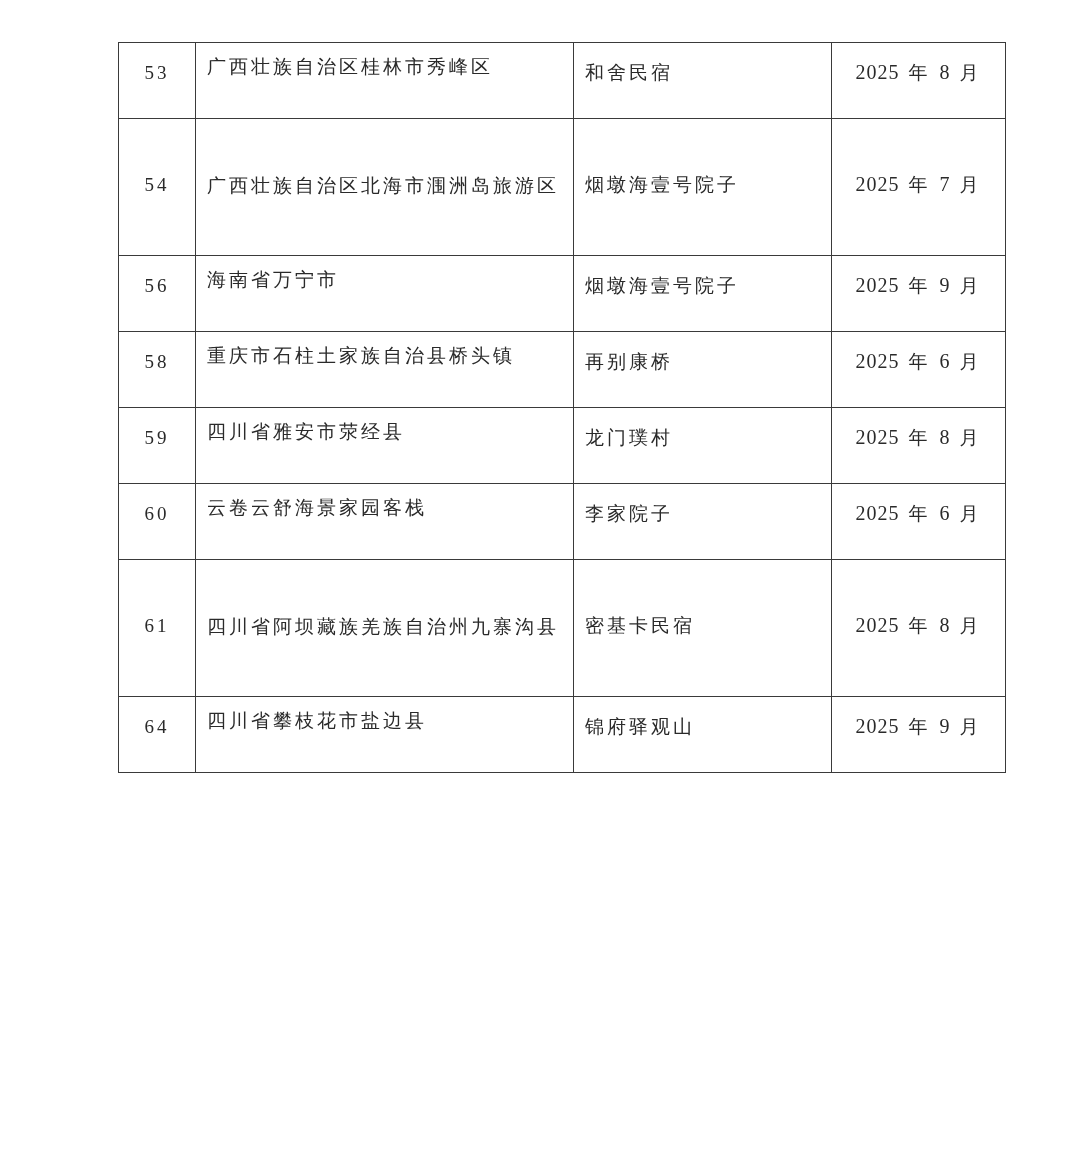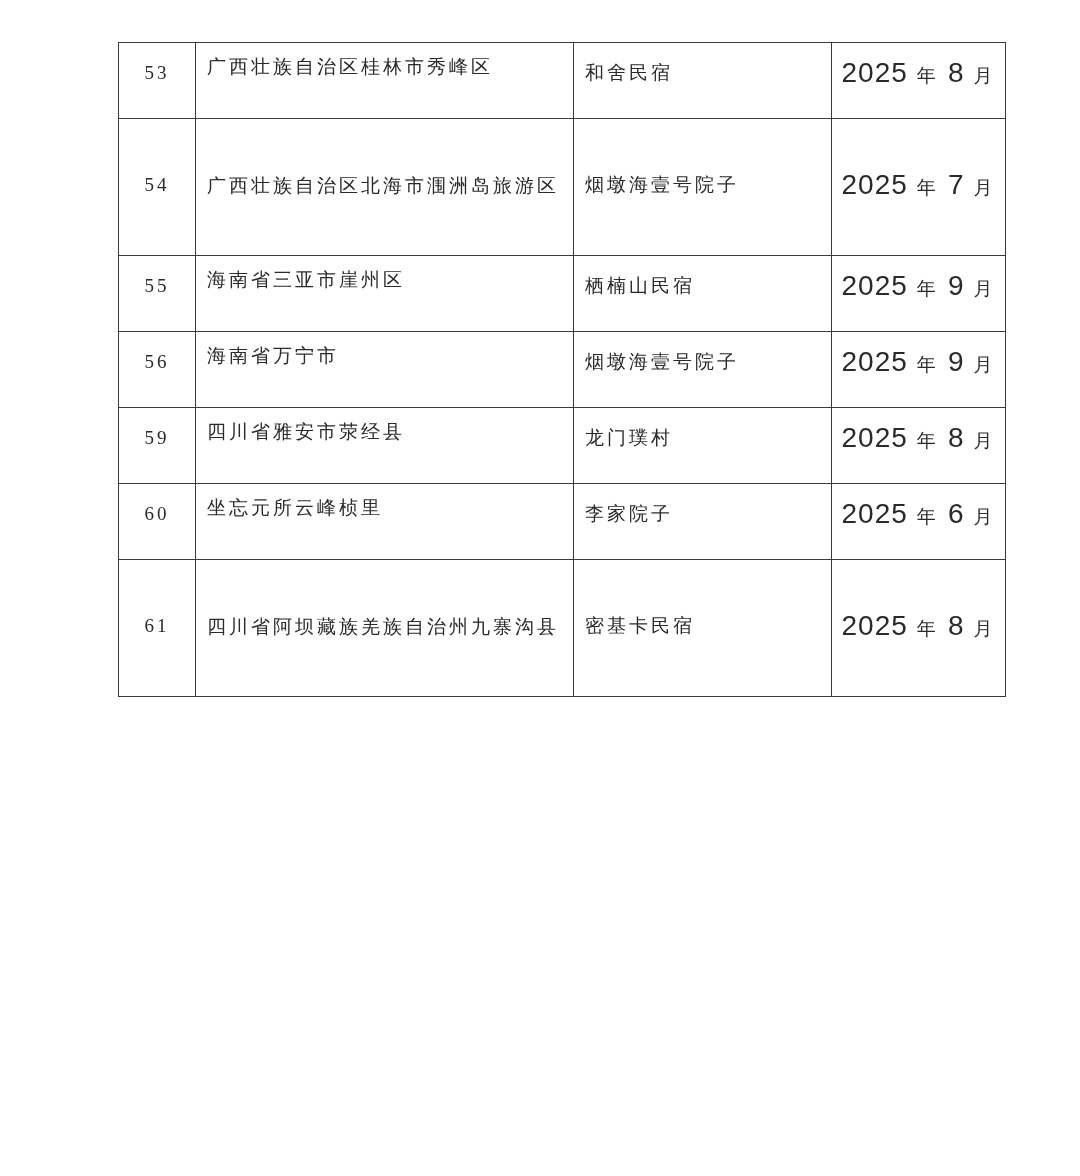--- a/index.html
+++ b/index.html
@@ -46,22 +46,22 @@
     td.c-name {
       width: 246px;
       padding-left: 11px !important;
     }
     td.c-date {
       width: 173px;
       text-align: center;
       letter-spacing: 2px;
     }
     td.c-date .num {
-      font-family: Liberation Sans, sans-serif;
-      font-size: 28px;
+      font-family: Liberation Serif, serif;
+      font-size: 20px;
       letter-spacing: 1px;
     }
     tr.r1 td { height: 75px; margin-left: 40px; }
     tr.r2 td { height: 136px; }
     .loc-inner {
       display: block;
       position: relative;
       top: -14px;
     }
     tr.r2 .loc-inner {
@@ -91,53 +91,61 @@
     </tr>
     <tr class="r2">
       <td class="c-no"><span class="cell-text">54</span></td>
       <td class="c-loc">
           <span class="loc-inner">广西壮族自治区北海市涠洲岛旅游区</span>
         </td>
       <td class="c-name"><span class="cell-text">烟墩海壹号院子</span></td>
       <td class="c-date"><span class="cell-text"><span class="num">2025</span> <span>年</span> <span class="num">7</span> <span>月</span></span></td>
     </tr>
     <tr class="r1">
-      <td class="c-no"><span class="cell-text">55</span></td>
-      <td class="c-loc">
-          <span class="loc-inner">海南省三亚市崖州区</span>
-        </td>
-      <td class="c-name"><span class="cell-text">栖楠山民宿</span></td>
-      <td class="c-date"><span class="cell-text"><span class="num">2025</span> <span>年</span> <span class="num">9</span> <span>月</span></span></td>
-    </tr>
-    <tr class="r1">
       <td class="c-no"><span class="cell-text">56</span></td>
       <td class="c-loc">
           <span class="loc-inner">海南省万宁市</span>
         </td>
       <td class="c-name"><span class="cell-text">烟墩海壹号院子</span></td>
       <td class="c-date"><span class="cell-text"><span class="num">2025</span> <span>年</span> <span class="num">9</span> <span>月</span></span></td>
+    </tr>
+    <tr class="r1">
+      <td class="c-no"><span class="cell-text">58</span></td>
+      <td class="c-loc">
+          <span class="loc-inner">重庆市石柱土家族自治县桥头镇</span>
+        </td>
+      <td class="c-name"><span class="cell-text">再别康桥</span></td>
+      <td class="c-date"><span class="cell-text"><span class="num">2025</span> <span>年</span> <span class="num">6</span> <span>月</span></span></td>
     </tr>
     <tr class="r1">
       <td class="c-no"><span class="cell-text">59</span></td>
       <td class="c-loc">
           <span class="loc-inner">四川省雅安市荥经县</span>
         </td>
       <td class="c-name"><span class="cell-text">龙门璞村</span></td>
       <td class="c-date"><span class="cell-text"><span class="num">2025</span> <span>年</span> <span class="num">8</span> <span>月</span></span></td>
     </tr>
     <tr class="r1">
       <td class="c-no"><span class="cell-text">60</span></td>
       <td class="c-loc">
-          <span class="loc-inner">坐忘元所云峰桢里</span>
+          <span class="loc-inner">云卷云舒海景家园客栈</span>
         </td>
       <td class="c-name"><span class="cell-text">李家院子</span></td>
       <td class="c-date"><span class="cell-text"><span class="num">2025</span> <span>年</span> <span class="num">6</span> <span>月</span></span></td>
     </tr>
     <tr class="r2">
       <td class="c-no"><span class="cell-text">61</span></td>
       <td class="c-loc">
           <span class="loc-inner">四川省阿坝藏族羌族自治州九寨沟县</span>
         </td>
       <td class="c-name"><span class="cell-text">密基卡民宿</span></td>
       <td class="c-date"><span class="cell-text"><span class="num">2025</span> <span>年</span> <span class="num">8</span> <span>月</span></span></td>
     </tr>
+    <tr class="r1">
+      <td class="c-no"><span class="cell-text">64</span></td>
+      <td class="c-loc">
+          <span class="loc-inner">四川省攀枝花市盐边县</span>
+        </td>
+      <td class="c-name"><span class="cell-text">锦府驿观山</span></td>
+      <td class="c-date"><span class="cell-text"><span class="num">2025</span> <span>年</span> <span class="num">9</span> <span>月</span></span></td>
+    </tr>
   </tbody>
 </table>
 
 </body></html>

